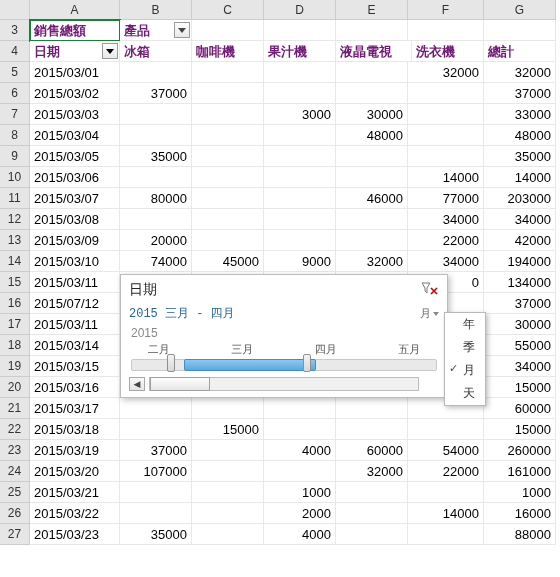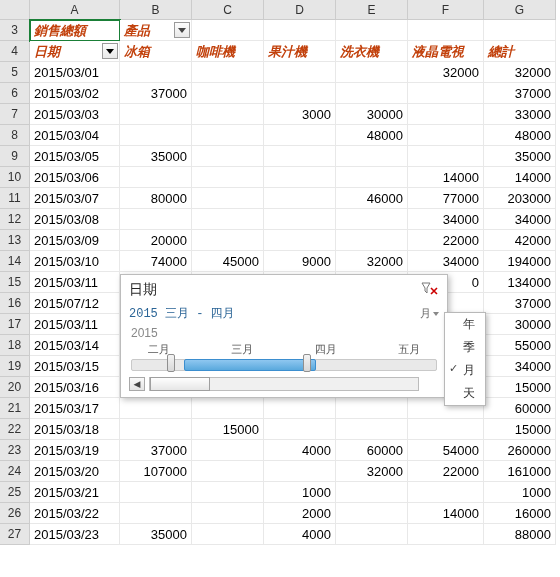--- a/index.html
+++ b/index.html
@@ -54,24 +54,23 @@
   }
   .wA { width: 90px; }
   .wB { width: 72px; }
   .wC { width: 72px; }
   .wD { width: 72px; }
   .wE { width: 72px; }
   .wF { width: 76px; }
   .wG { width: 72px; }
   .hdr {
     font-weight: bold;
-    color: #c2410c;
+    color: #701a75;
     background: #fff;
     position: relative;
-    font-style: italic;
   }
   .num { text-align: right; }
   .date { }
   .filtbtn {
     position: absolute;
     right: 1px;
     top: 2px;
     width: 16px;
     height: 16px;
     border: 1px solid #9a9a9a;
@@ -289,22 +288,22 @@
     <div class="rowhdr">4</div>
     <div class="cell wA hdr">
       <span>日期</span>
       <span class="filtbtn active">
           <span class="tri"></span>
         </span>
     </div>
     <div class="cell wB hdr">冰箱</div>
     <div class="cell wC hdr">咖啡機</div>
     <div class="cell wD hdr">果汁機</div>
+    <div class="cell wF hdr">液晶電視</div>
     <div class="cell wE hdr">洗衣機</div>
-    <div class="cell wF hdr">液晶電視</div>
     <div class="cell wG hdr">總計</div>
   </div>
 
   <div id="data-rows">
       <div class="row">
         <div class="rowhdr">5</div>
         <div class="cell wA date">2015/03/01</div>
         <div class="cell wB num"></div>
         <div class="cell wC num"></div>
         <div class="cell wD num"></div>

